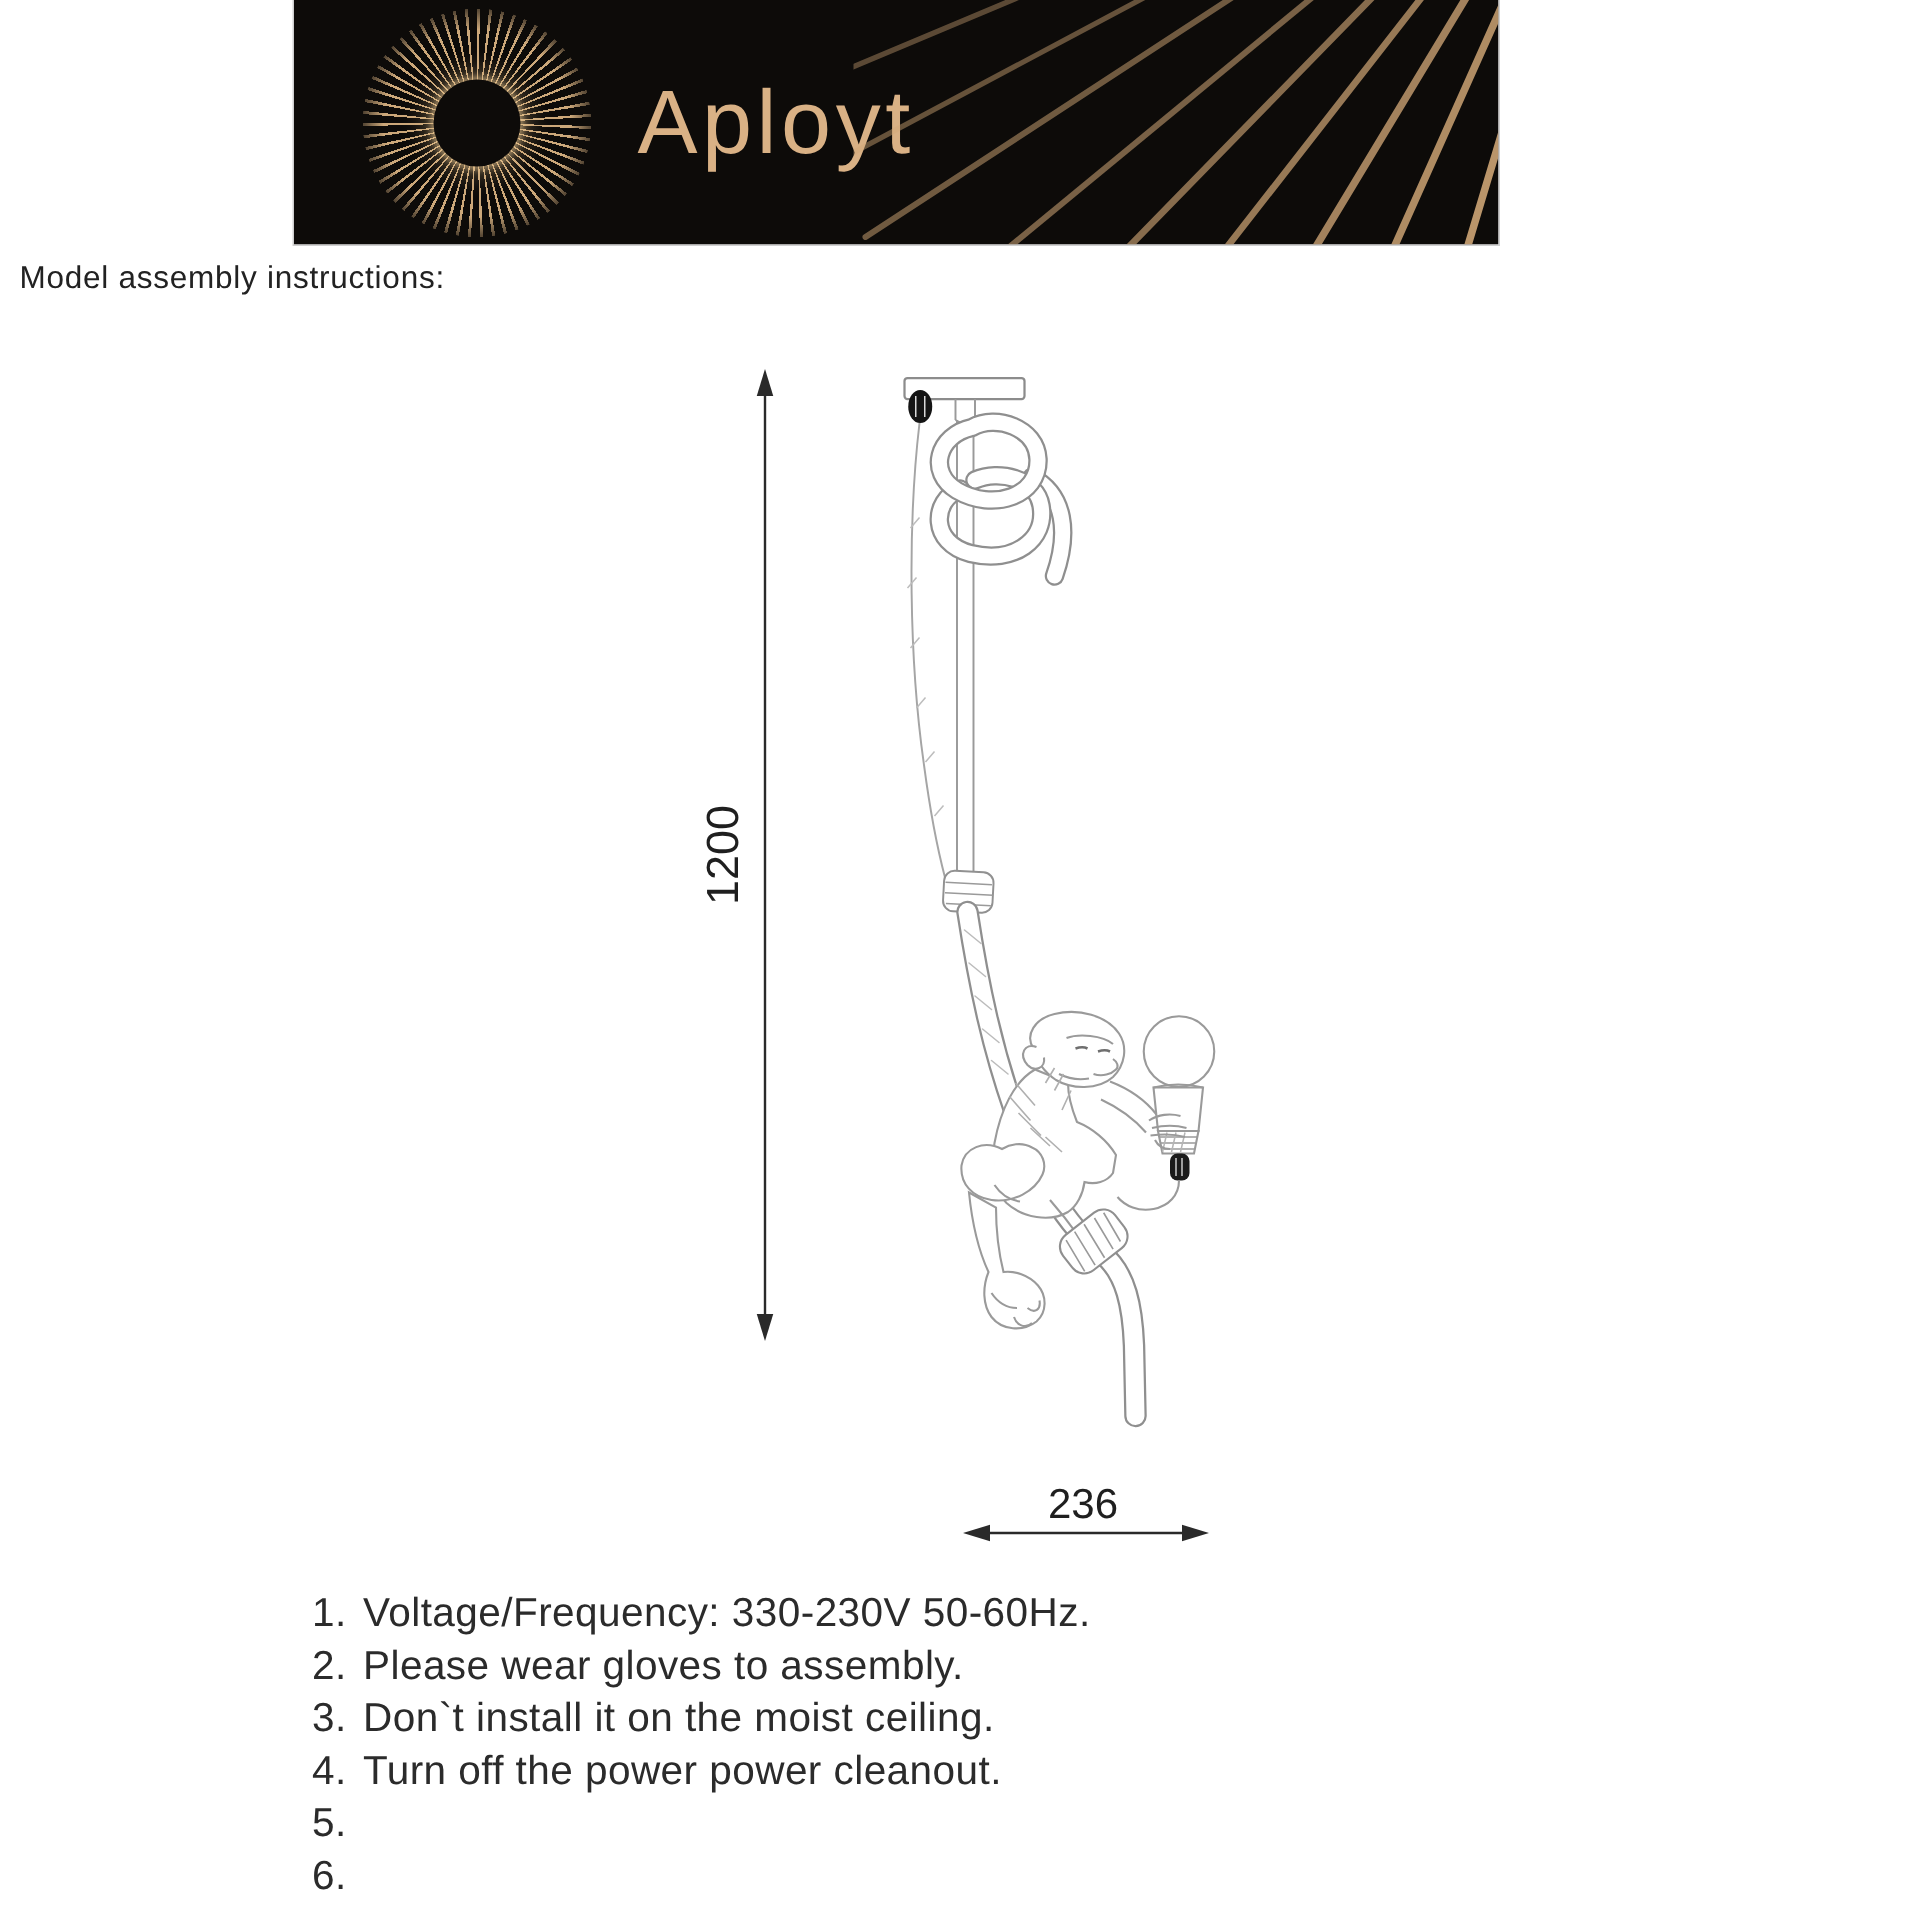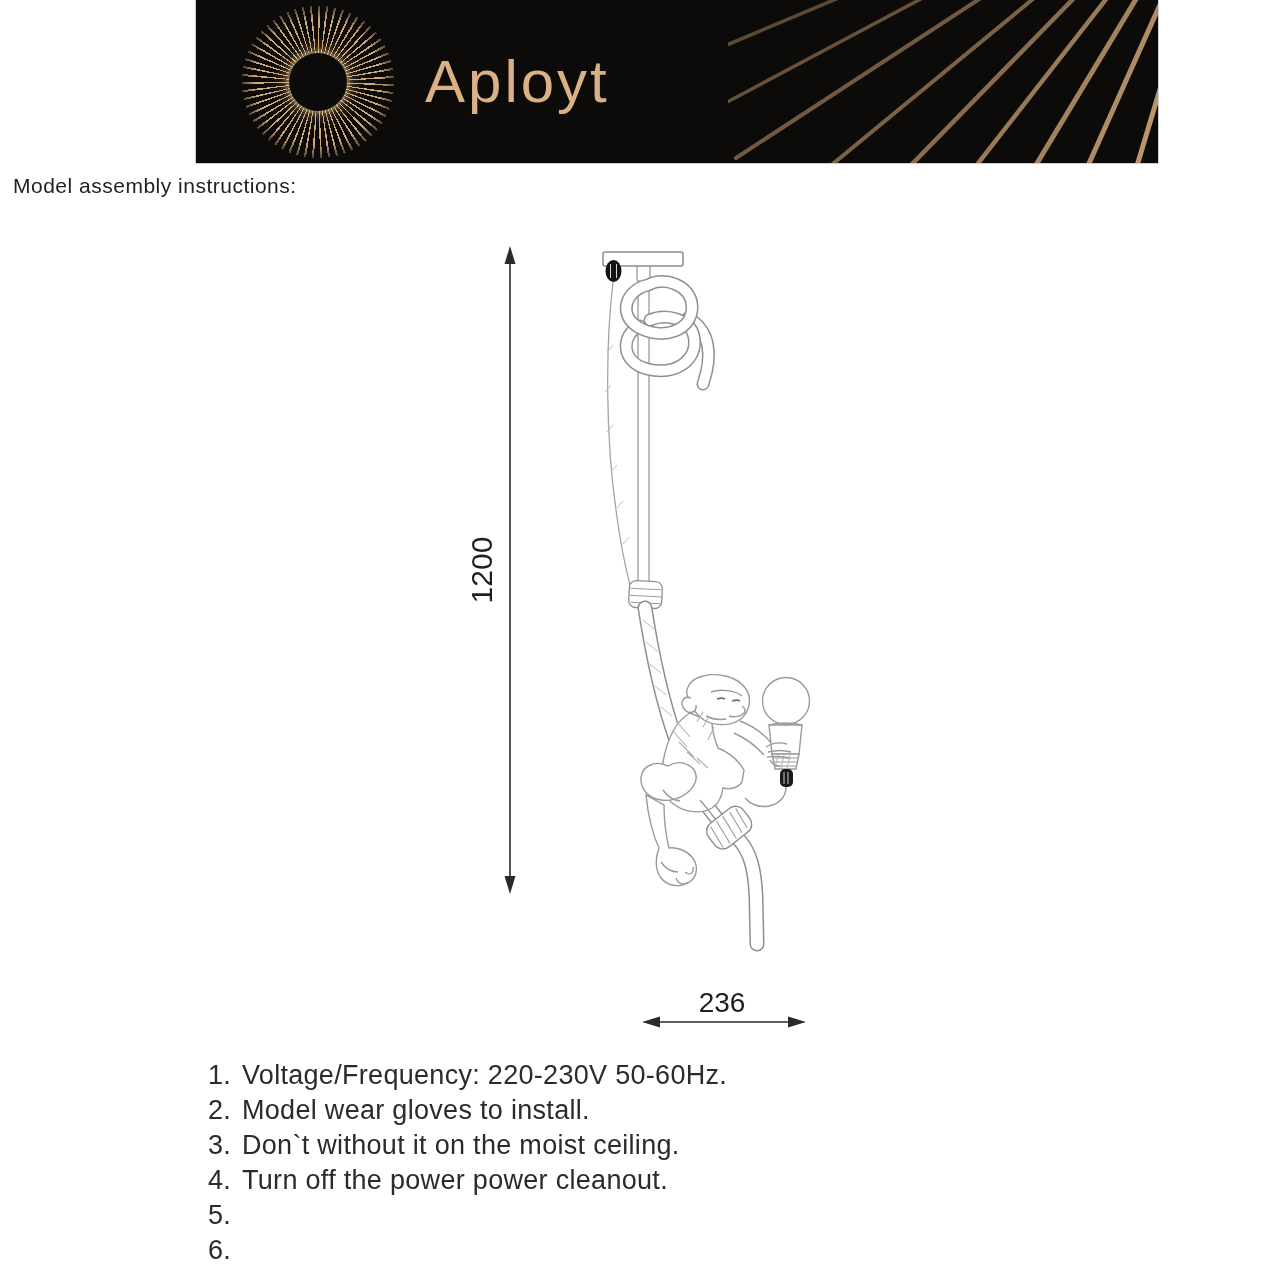--- a/index.html
+++ b/index.html
@@ -2,21 +2,21 @@
 <html><head>
 <meta charset="utf-8">
 <style>
   html,body{margin:0;padding:0;}
   .page{
     position:relative;width:1280px;height:1280px;background:#ffffff;overflow:hidden;
     font-family:"Liberation Sans",sans-serif;
   }
   
   .banner{
-    position:absolute;left:196px;top:0;width:962px;height:163px;
+    position:absolute;left:196px;top:0;width:803px;height:163px;
     background:#0d0b09;overflow:hidden;outline:1px solid #cfcfcf;
   }
   .sunburst{
     position:absolute;left:46px;top:6px;width:152px;height:152px;border-radius:50%;
     background:repeating-conic-gradient(from 0deg,
       rgba(214,176,128,.95) 0deg 1.6deg,
       rgba(214,176,128,0) 1.6deg 6.1deg);
   }
   .sunburst::before{ 
     content:"";position:absolute;inset:0;border-radius:50%;
@@ -177,29 +177,29 @@
       <line x1="650" y1="1022" x2="798" y2="1022" stroke="#2a2a2a" stroke-width="1.6"></line>
       <path d="M642,1022 L660,1016.5 L660,1027.5 Z" fill="#2a2a2a"></path>
       <path d="M806,1022 L788,1016.5 L788,1027.5 Z" fill="#2a2a2a"></path>
       <text x="722" y="1012" text-anchor="middle" font-size="28" font-weight="500" fill="#1f1f1f">236</text>
     </g>
   </svg>
 
   <div class="instructions">
     <div class="inst-row">
       <span class="num">1.</span>
-      <span class="txt">Voltage/Frequency: 220-230V 50-60Hz.</span>
+      <span class="txt">Voltage/Frequency: 330-230V 50-60Hz.</span>
     </div>
     <div class="inst-row">
       <span class="num">2.</span>
-      <span class="txt">Model wear gloves to install.</span>
+      <span class="txt">Please wear gloves to assembly.</span>
     </div>
     <div class="inst-row">
       <span class="num">3.</span>
-      <span class="txt">Don`t without it on the moist ceiling.</span>
+      <span class="txt">Don`t install it on the moist ceiling.</span>
     </div>
     <div class="inst-row">
       <span class="num">4.</span>
       <span class="txt">Turn off the power power cleanout.</span>
     </div>
     <div class="inst-row">
       <span class="num">5.</span>
     </div>
     <div class="inst-row">
       <span class="num">6.</span>

